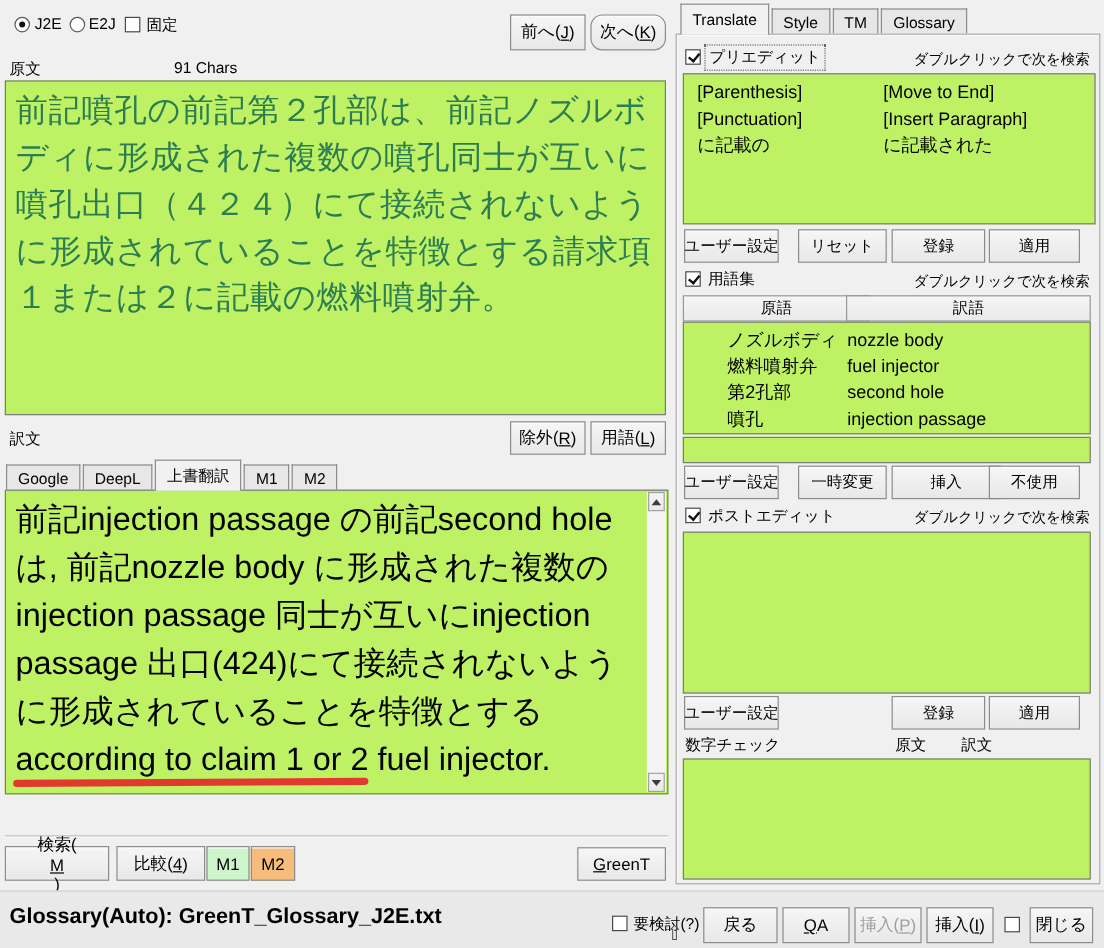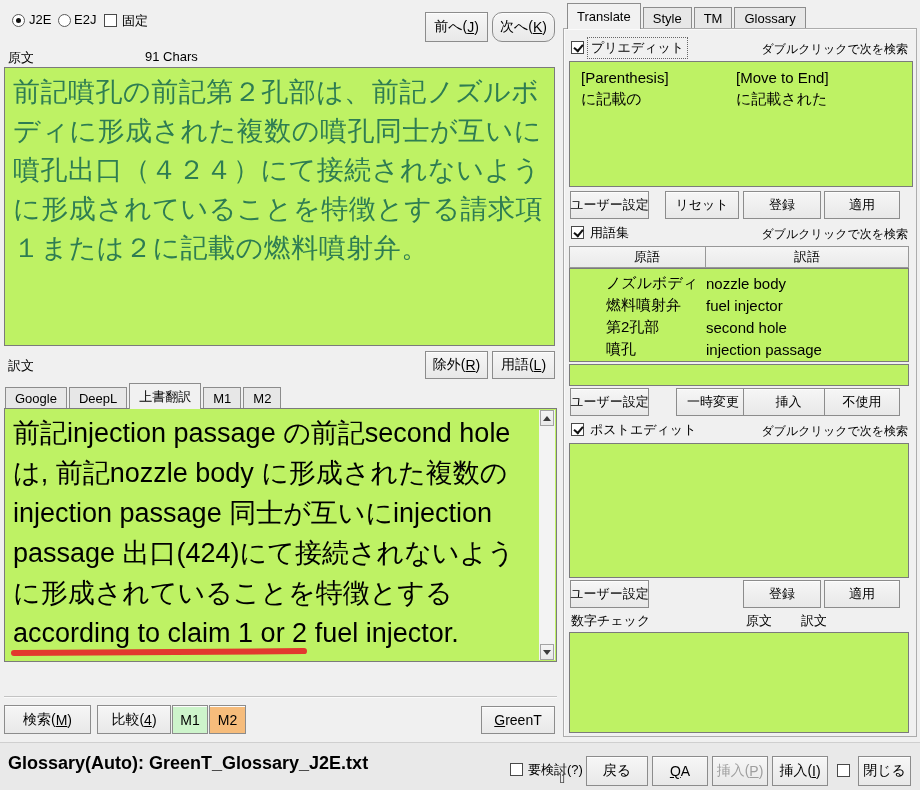--- a/index.html
+++ b/index.html
@@ -182,21 +182,21 @@
         <span class="tri-up"></span>
       </div>
     <div class="sb-btn" style="bottom:0;">
         <span class="tri-down"></span>
       </div>
   </div>
 </div>
 
 <div class="hline" style="left:4px;top:696px;width:553px;"></div>
 
-<button class="btn" style="left:4px;top:705px;width:87px;height:29px;">
+<button class="btn" style="left:4px;top:705px;width:87px;height:29px;flex-direction:column;">
     <span>検索(</span>
     <span class="acckey">M</span>
     <span>)</span>
   </button>
 <button class="btn" style="left:97px;top:705px;width:74px;height:29px;">
     <span>比較(</span>
     <span class="acckey">4</span>
     <span>)</span>
   </button>
 <button class="btn" id="m1-button" style="left: 172px; top: 705px; width: 36px; height: 29px; background: rgb(205, 244, 203);">M1</button>
@@ -219,20 +219,24 @@
   <span class="checkbox checked" style="left:7px;top:12px;"></span>
   <span class="lbl focus-dotted" style="left:24px;top:9px;">プリエディット</span>
   <span class="hint" style="right:8px;top:12px;">ダブルクリックで次を検索</span>
 
   <div class="sunken listbox" style="left:5px;top:32px;width:344px;height:126px;padding-top:4px;">
     <div class="li-row">
       <span class="li-left">[Parenthesis]</span>
       <span class="li-right">[Move to End]</span>
     </div>
     <div class="li-row">
+      <span class="li-left">[Punctuation]</span>
+      <span class="li-right">[Insert Paragraph]</span>
+    </div>
+    <div class="li-row">
       <span class="li-left">に記載の</span>
       <span class="li-right">に記載された</span>
     </div>
   </div>
 
   <button class="btn small" style="left:6px;top:162px;width:79px;height:28px;">ユーザー設定</button>
   <button class="btn small" style="left:101px;top:162px;width:74px;height:28px;">リセット</button>
   <button class="btn small" style="left:179px;top:162px;width:78px;height:28px;">登録</button>
   <button class="btn small" style="left:260px;top:162px;width:76px;height:28px;">適用</button>
 
@@ -260,21 +264,21 @@
     </div>
     <div class="g-row">
       <span class="g-src">噴孔</span>
       <span class="g-tgt">injection passage</span>
     </div>
   </div>
 
   <div class="sunken" style="left:5px;top:335px;width:340px;height:22px;"></div>
 
   <button class="btn small" style="left:6px;top:359px;width:79px;height:28px;">ユーザー設定</button>
-  <button class="btn small" style="left:101px;top:359px;width:74px;height:28px;margin-left:11px;">一時変更</button>
+  <button class="btn small" style="left:101px;top:359px;width:74px;height:28px;">一時変更</button>
   <button class="btn small" style="left:179px;top:359px;width:91px;height:28px;">挿入</button>
   <button class="btn small" style="left:260px;top:359px;width:76px;height:28px;">不使用</button>
 
   <span class="checkbox checked" style="left:7px;top:394px;"></span>
   <span class="lbl" style="left:26px;top:392px;">ポストエディット</span>
   <span class="hint" style="right:8px;top:394px;">ダブルクリックで次を検索</span>
 
   <div class="sunken" style="left:5px;top:414px;width:340px;height:135px;"></div>
 
   <button class="btn small" style="left:6px;top:551px;width:79px;height:28px;">ユーザー設定</button>

